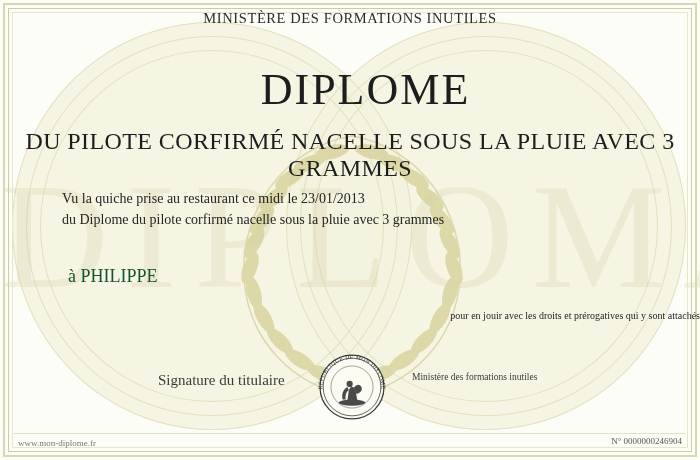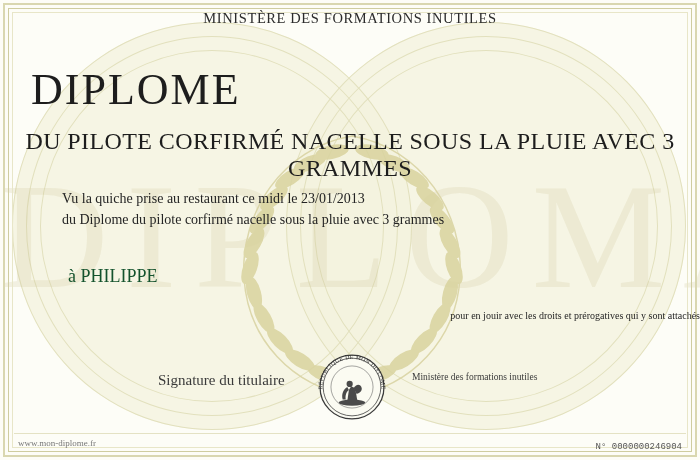--- a/index.html
+++ b/index.html
@@ -88,21 +88,21 @@
     text-align: center;
     font-size: 14.5px;
     letter-spacing: .6px;
     font-variant: small-caps;
     text-transform: uppercase;
     color: #2b2b2b;
   }
   .title {
     position: absolute;
     top: 64px; left: 0; right: 0;
-    text-align: left;
+    text-align: center;
     font-size: 44px;
     letter-spacing: 2px;
     color: #1d1d1d;
     padding-left: 31px;
   }
   .subtitle {
     position: absolute;
     top: 128px; left: 0; right: 0;
     text-align: center;
     font-size: 24px;
@@ -164,24 +164,24 @@
     position: absolute;
     left: 18px;
     bottom: 12px;
     font-size: 9px;
     color: #777;
     font-family: Liberation Serif, serif;
   }
   .footer-right {
     position: absolute;
     right: 18px;
-    bottom: 8px;
+    bottom: 14px;
     font-size: 9px;
     color: #555;
-    font-family: Liberation Mono, monospace;
+    font-family: Liberation Serif, serif;
   }
   .sep-line {
     position: absolute;
     left: 14px; right: 14px;
     bottom: 26px;
     height: 1px;
     background: #e4e2c4;
   }
 </style>
 </head>

